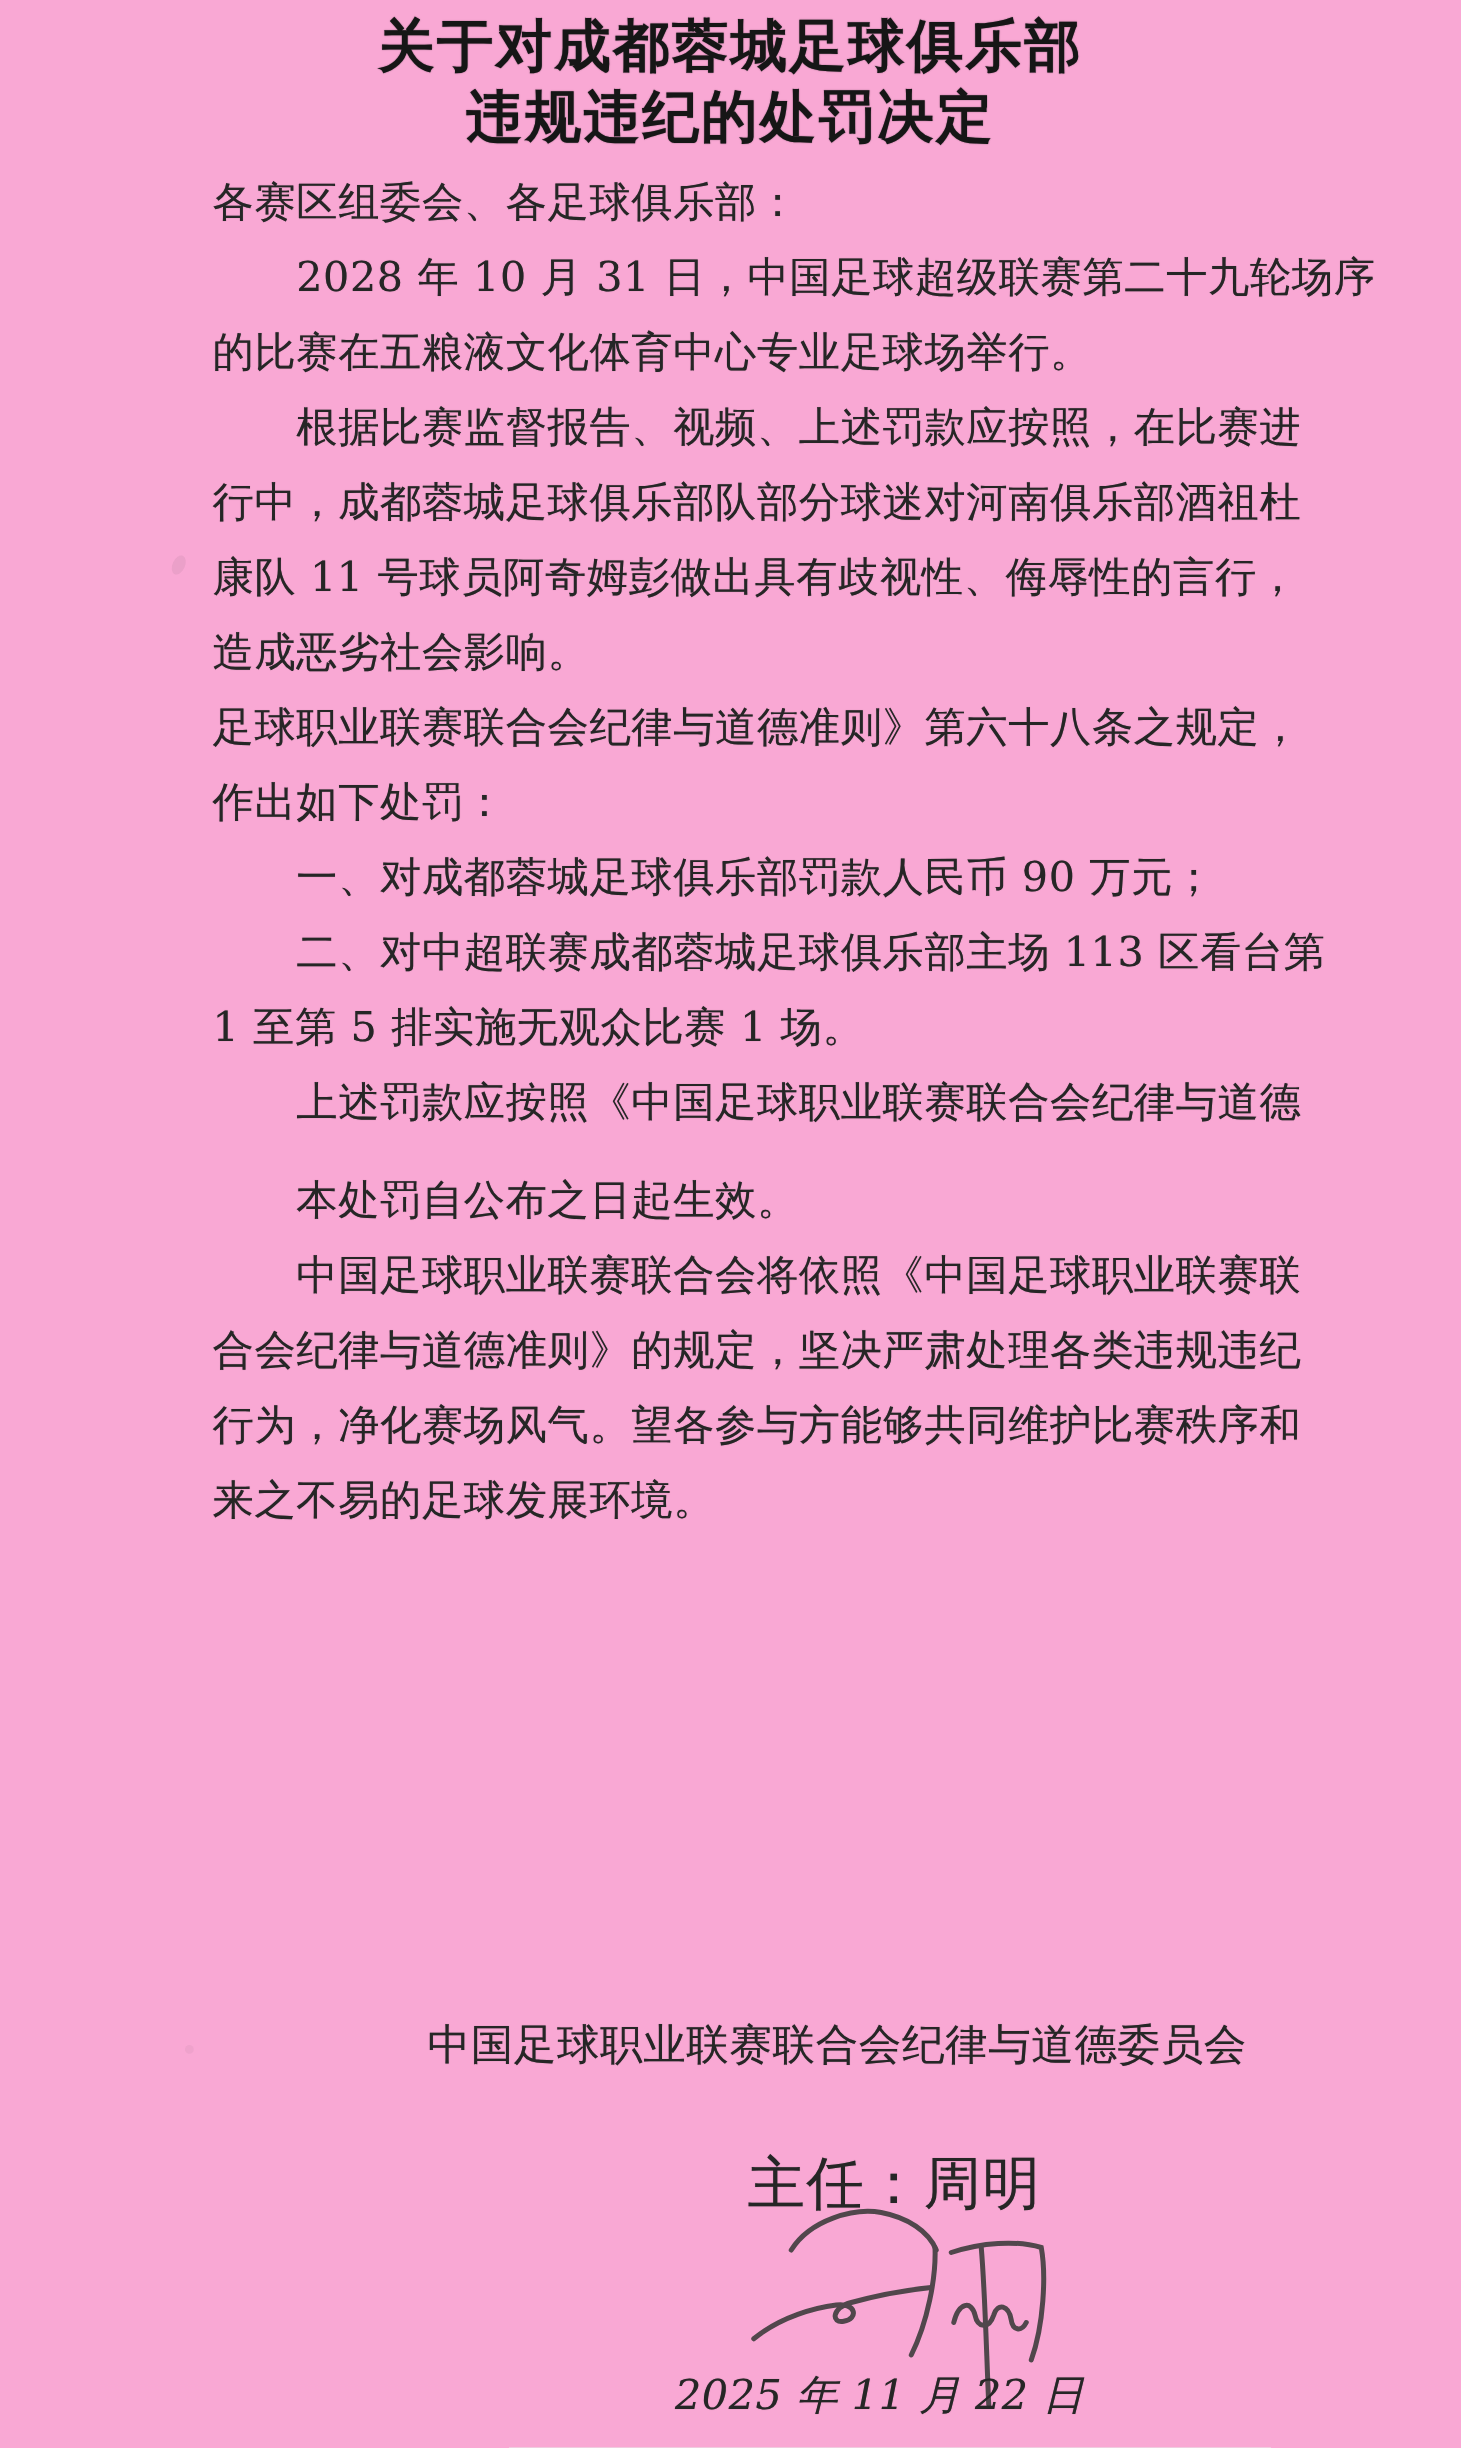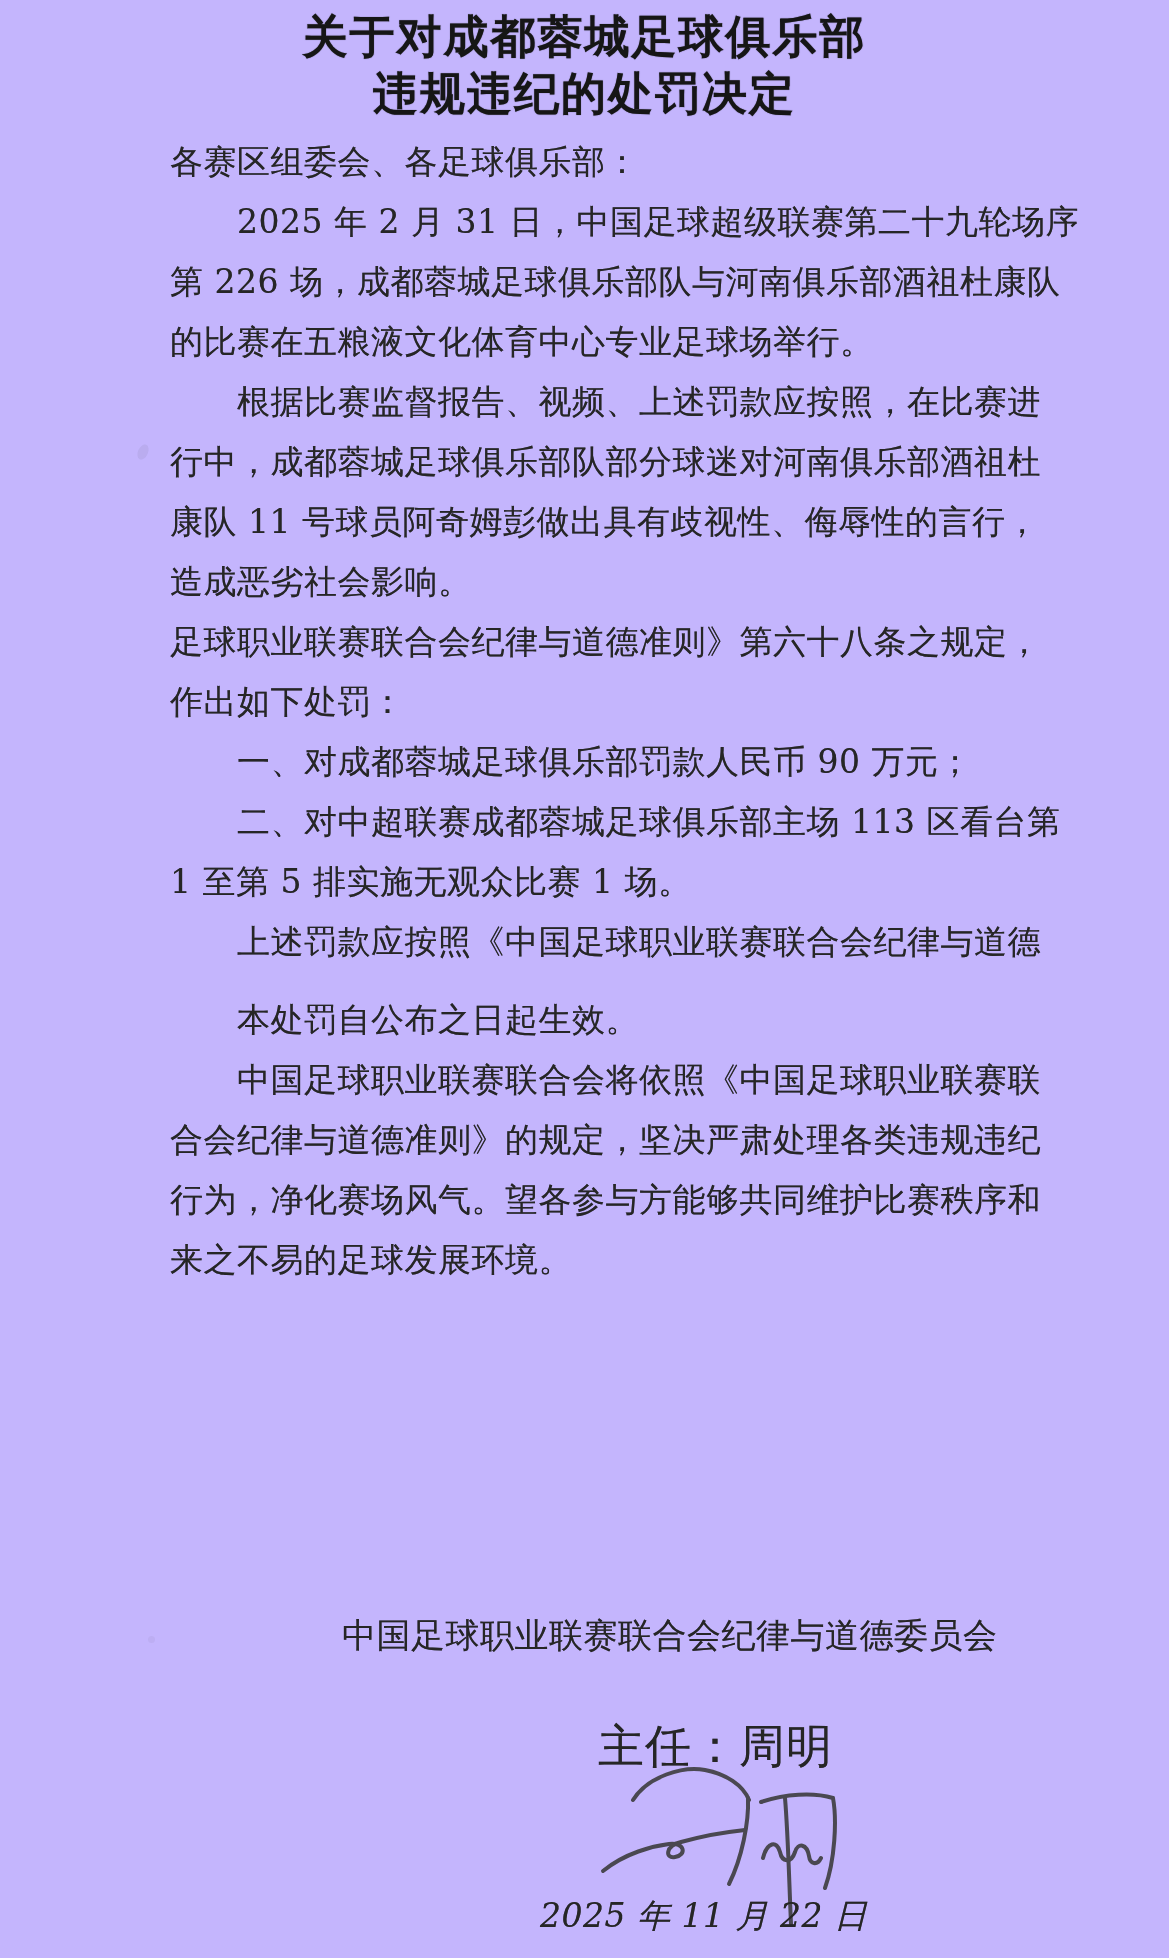--- a/index.html
+++ b/index.html
@@ -1,20 +1,20 @@
 <!DOCTYPE html>
 <html><head>
 <meta charset="utf-8">
 <style>
   html,body{margin:0;padding:0;background:#e8e8e8;}
   .page{
     position:relative;
     width:1169px;height:1958px;
     margin:0 auto;
-    background:#c4b5fd;
+    background:#f9a8d4;
     color:#242424;
     font-family:"DejaVu Serif", serif;
     overflow:hidden;
   }
   .title{
     position:absolute;top:8px;left:0;right:0;margin:0;
     text-align:center;
     font-size:45px;line-height:57px;font-weight:700;
     letter-spacing:2px;color:#161616;
     text-shadow:0 0 1px rgba(20,20,20,.65);
@@ -64,22 +64,21 @@
 
 <div class="page">
 
   <h1 class="title">
     <span class="title-line">关于对成都蓉城足球俱乐部</span>
     <span class="title-line">违规违纪的处罚决定</span>
   </h1>
 
   <div class="doc-body" id="body-lines">
       <div class="line">各赛区组委会、各足球俱乐部：</div>
-      <div class="line indent">2025 年 2 月 31 日，中国足球超级联赛第二十九轮场序</div>
-      <div class="line">第 226 场，成都蓉城足球俱乐部队与河南俱乐部酒祖杜康队</div>
+      <div class="line indent">2028 年 10 月 31 日，中国足球超级联赛第二十九轮场序</div>
       <div class="line">的比赛在五粮液文化体育中心专业足球场举行。</div>
       <div class="line indent">根据比赛监督报告、视频、上述罚款应按照，在比赛进</div>
       <div class="line">行中，成都蓉城足球俱乐部队部分球迷对河南俱乐部酒祖杜</div>
       <div class="line">康队 11 号球员阿奇姆彭做出具有歧视性、侮辱性的言行，</div>
       <div class="line">造成恶劣社会影响。</div>
       <div class="line">足球职业联赛联合会纪律与道德准则》第六十八条之规定，</div>
       <div class="line">作出如下处罚：</div>
       <div class="line indent">一、对成都蓉城足球俱乐部罚款人民币 90 万元；</div>
       <div class="line indent">二、对中超联赛成都蓉城足球俱乐部主场 113 区看台第</div>
       <div class="line">1 至第 5 排实施无观众比赛 1 场。</div>

